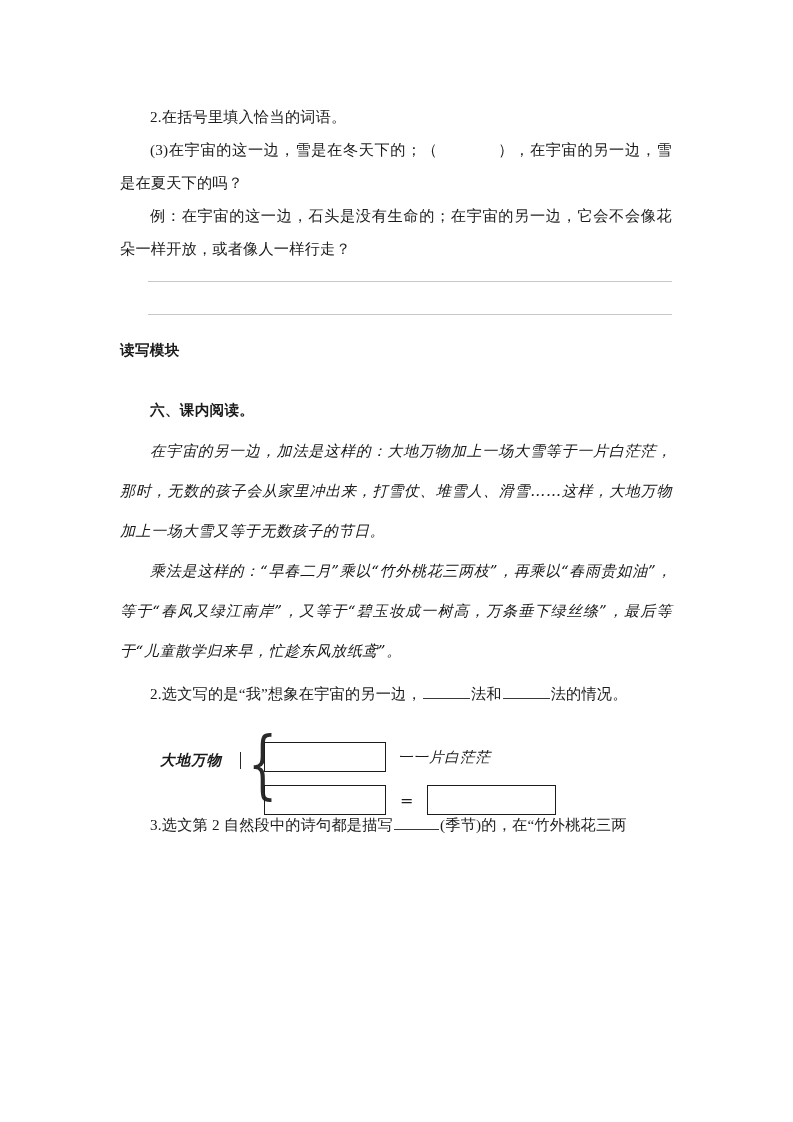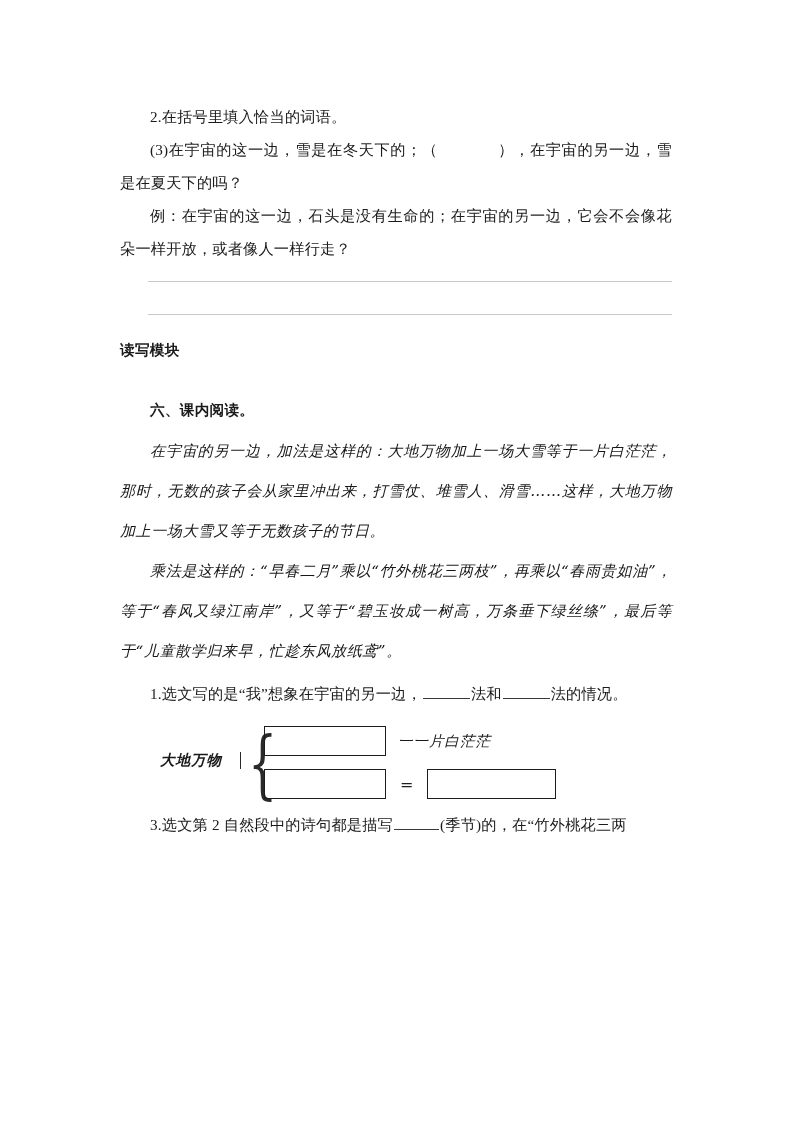--- a/index.html
+++ b/index.html
@@ -129,21 +129,21 @@
     line-height: 84px;
     font-family: "DejaVu Serif", "Liberation Serif", serif;
     color: #2a2a2a;
     font-weight: 300;
     transform: scaleX(0.62);
     transform-origin: left center;
   }
   .dg-rows {
     position: absolute;
     left: 104px;
-    top: 0;
+    top: 16px;
   }
   .dg-row {
     display: flex;
     align-items: center;
     height: 38px;
   }
   .dg-row + .dg-row { margin-top: 5px; }
   .dg-box {
     border: 1.6px solid #1c1c1c;
     height: 30px;
@@ -197,21 +197,21 @@
   <p class="bold-head indent">六、课内阅读。</p>
 
   <div class="spacer-6"></div>
 
   <p class="passage">在宇宙的另一边，加法是这样的：大地万物加上一场大雪等于一片白茫茫，那时，无数的孩子会从家里冲出来，打雪仗、堆雪人、滑雪……这样，大地万物加上一场大雪又等于无数孩子的节日。</p>
 
   <p class="passage">乘法是这样的：“早春二月”乘以“竹外桃花三两枝”，再乘以“春雨贵如油”，等于“春风又绿江南岸”，又等于“碧玉妆成一树高，万条垂下绿丝绦”，最后等于“儿童散学归来早，忙趁东风放纸鸢”。</p>
 
   <div class="spacer-6"></div>
 
-  <p class="p"><span>1.选文写的是“我”想象在宇宙的另一边，</span><span class="blank w47"></span><span>法和</span><span class="blank w47"></span><span>法的情况。</span></p>
+  <p class="p"><span>2.选文写的是“我”想象在宇宙的另一边，</span><span class="blank w47"></span><span>法和</span><span class="blank w47"></span><span>法的情况。</span></p>
 
 
   <div class="spacer-12"></div>
 
   <div class="diagram">
     <div class="dg-label">大地万物</div>
     <div class="dg-tick"></div>
     <div class="dg-brace">{</div>
     <div class="dg-rows">
       <div class="dg-row">

